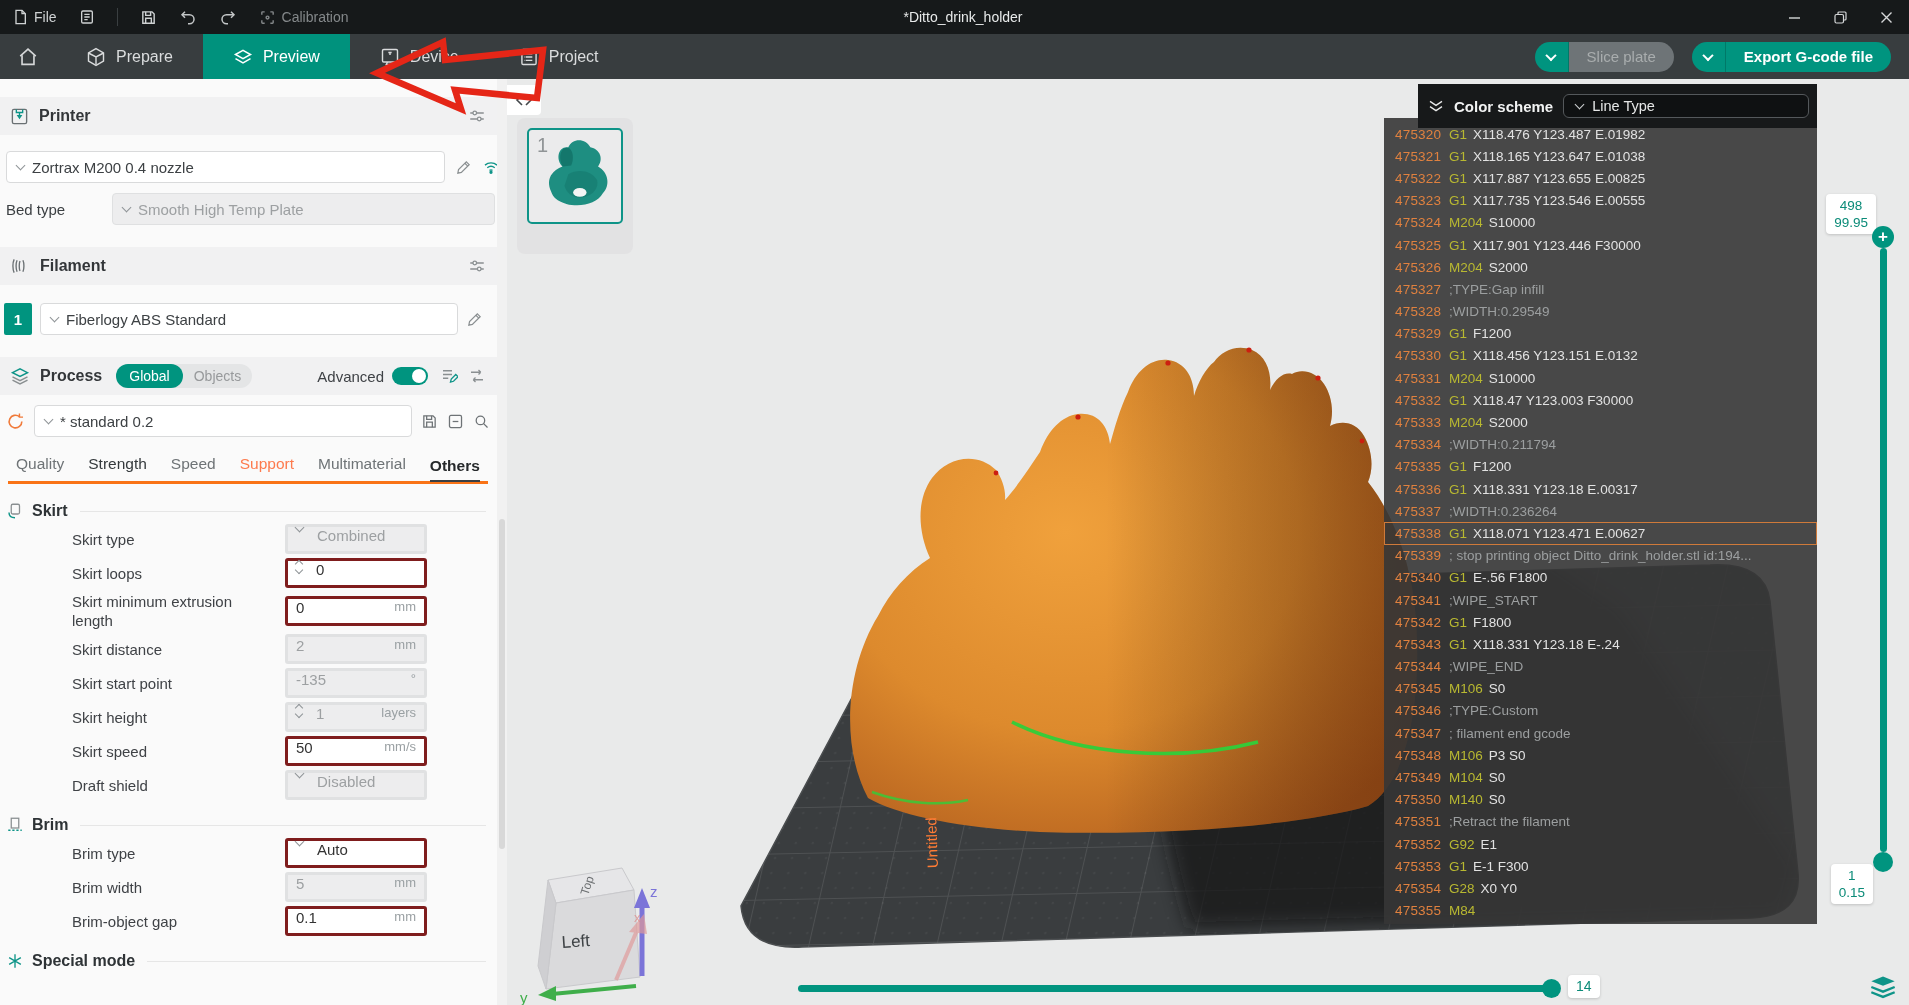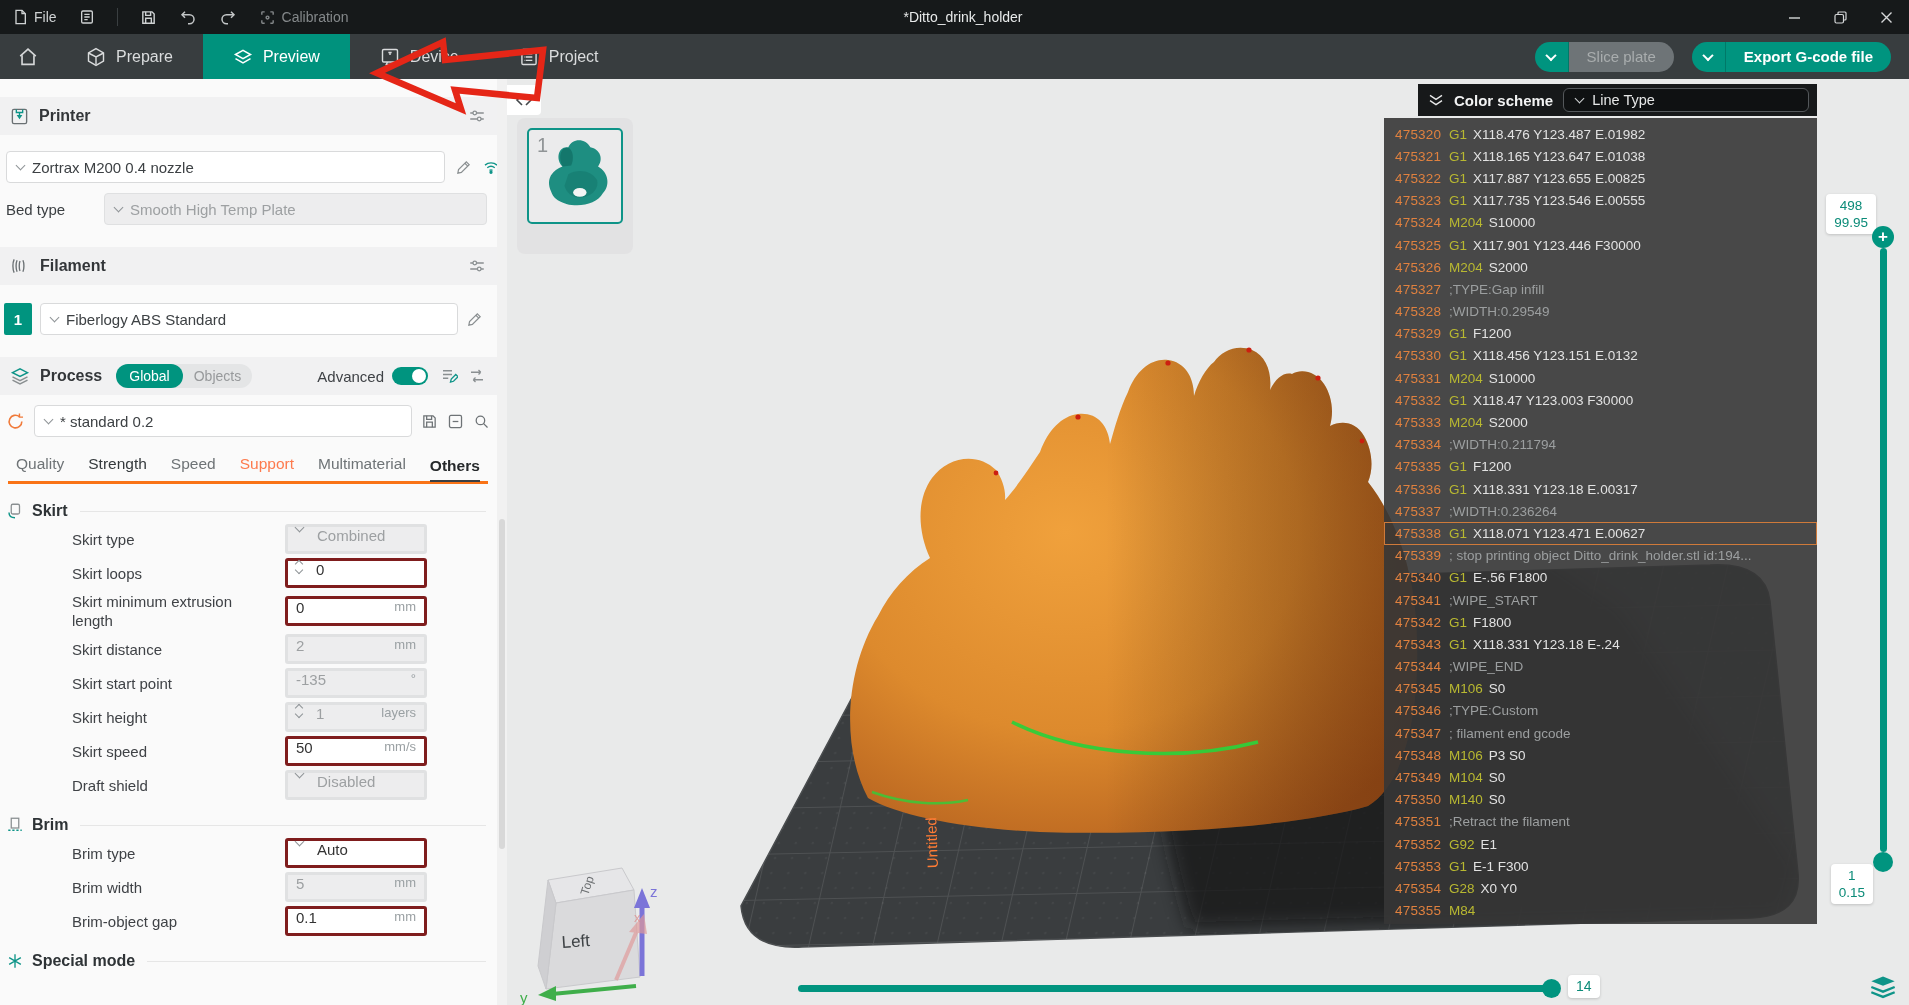--- a/index.html
+++ b/index.html
@@ -37,21 +37,21 @@
   .sidebar { position:absolute; left:0; top:79px; width:500px; height:926px; background:#fafafa; overflow:hidden; z-index:10; }
   .sb-scroll { position:absolute; left:497px; top:79px; width:10px; height:926px; background:#f1f1f1; z-index:11; }
   .sb-thumb { position:absolute; left:2px; width:6px; border-radius:3px; background:#d8d8d8; }
 
   .sec-strip { height:38px; background:#f1f1f2; display:flex; align-items:center; padding:0 14px 0 10px; }
   .sec-strip .t { font-size:16px; font-weight:bold; color:#333639; margin-left:10px; }
   .sec-strip .sp { flex:1; }
 
   .row { display:flex; align-items:center; }
   .sel-box { height:32px; border:1px solid #d9dadb; background:#fff; border-radius:4px; display:flex; align-items:center; padding:0 10px; font-size:15px; color:#3d4144; gap:8px; }
-  .sel-box.dis { background:#ededee; color:#9da0a2; border-color:#dfe0e1; }
+  .sel-box.dis { background:#ededee; color:#9da0a2; border-color:#dfe0e1;margin-left:8px; }
 
   .pill { height:24px; background:#e4e5e6; border-radius:12px; display:flex; align-items:center; font-size:14px; }
   .pill .on { height:24px; background:#00947f; color:#fff; border-radius:12px; padding:12px 13px; display:flex; align-items:center; }
   .pill .off { color:#97999b; padding:0 11px; }
   .toggle { width:36px; height:18px; background:#00947f; border-radius:9px; position:relative; }
   .toggle::after { content:""; position:absolute; right:2px; top:2px; width:14px; height:14px; border-radius:50%; background:#fff; }
 
   .ptabs { display:flex; align-items:flex-end; gap:24px; padding:0 0 6px 8px; border-bottom:3px solid #f97316; margin:18px 12px 0 8px; font-size:15.5px; color:#6e7376; }
   .ptab { padding-bottom:2px; }
   .ptab.strong { color:#34393c; }
@@ -73,21 +73,21 @@
 
   
   .viewport { position:absolute; left:507px; top:79px; width:1402px; height:926px; background:#e9eaea; z-index:1; }
   .collapse-handle { position:absolute; left:507px; top:85px; width:34px; height:30px; background:#fff; border-radius:0 0 4px 0; display:flex; align-items:center; justify-content:center; gap:2px; z-index:6; }
   .scene { position:absolute; left:507px; top:79px; z-index:2; }
 
   .thumb-card { position:absolute; left:517px; top:118px; width:116px; height:136px; background:#e2e2e3; border-radius:8px; z-index:5; }
   .thumb-inner { position:absolute; left:10px; top:10px; width:96px; height:96px; background:#ebebec; border:2px solid #0e9488; border-radius:5px; }
   .thumb-num { position:absolute; left:8px; top:4px; font-size:20px; color:#909496; }
 
-  .overlaybar { position:absolute; left:1418px; top:84px; width:399px; height:32px; background:#17191a; display:flex; align-items:center; padding:0 8px 0 10px; z-index:7; }
+  .overlaybar { position:absolute; left:1418px; top:84px; width:399px; height:44px; background:#17191a; display:flex; align-items:center; padding:0 8px 0 10px; z-index:7; }
   .overlaybar .lab { color:#f2f3f3; font-size:15px; font-weight:bold; margin:0 10px; }
   .ob-drop { flex:1; height:24px; background:#0f1112; border:1px solid #54585b; border-radius:6px; display:flex; align-items:center; gap:9px; padding:0 12px; color:#e6e7e7; font-size:14.5px; }
   .ob-drop .chev-s { border-color:#cfd2d3; }
 
   .gpanel { position:absolute; left:1384px; top:118px; width:433px; height:806px; background:rgba(54,54,54,.90); z-index:6; padding-top:5px; overflow:hidden; }
   .gl { height:22.2px; display:flex; align-items:center; font-size:13.5px; padding:0 8px 0 10px; white-space:nowrap; overflow:hidden; border:1px solid transparent; }
   .gl.sel { border-color:#cf7a3a; }
   .gn { color:#e0813f; width:54px; flex:none; letter-spacing:.2px; }
   .gc { color:#b8b831; margin-right:6px; }
   .ga { color:#e2e2e2; overflow:hidden; text-overflow:ellipsis; }

